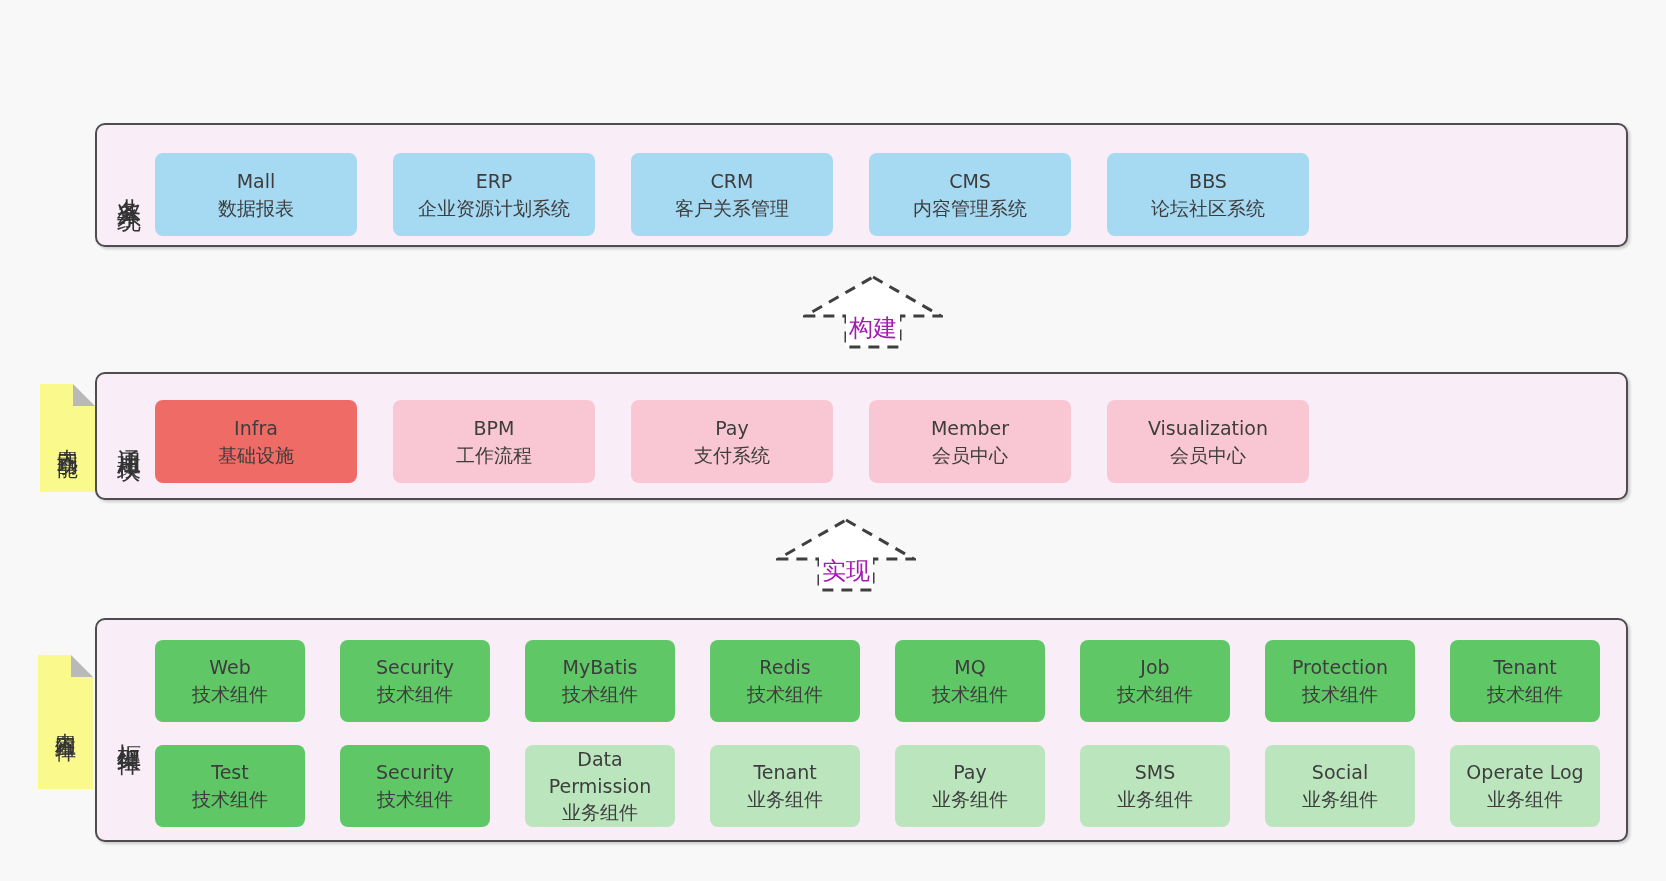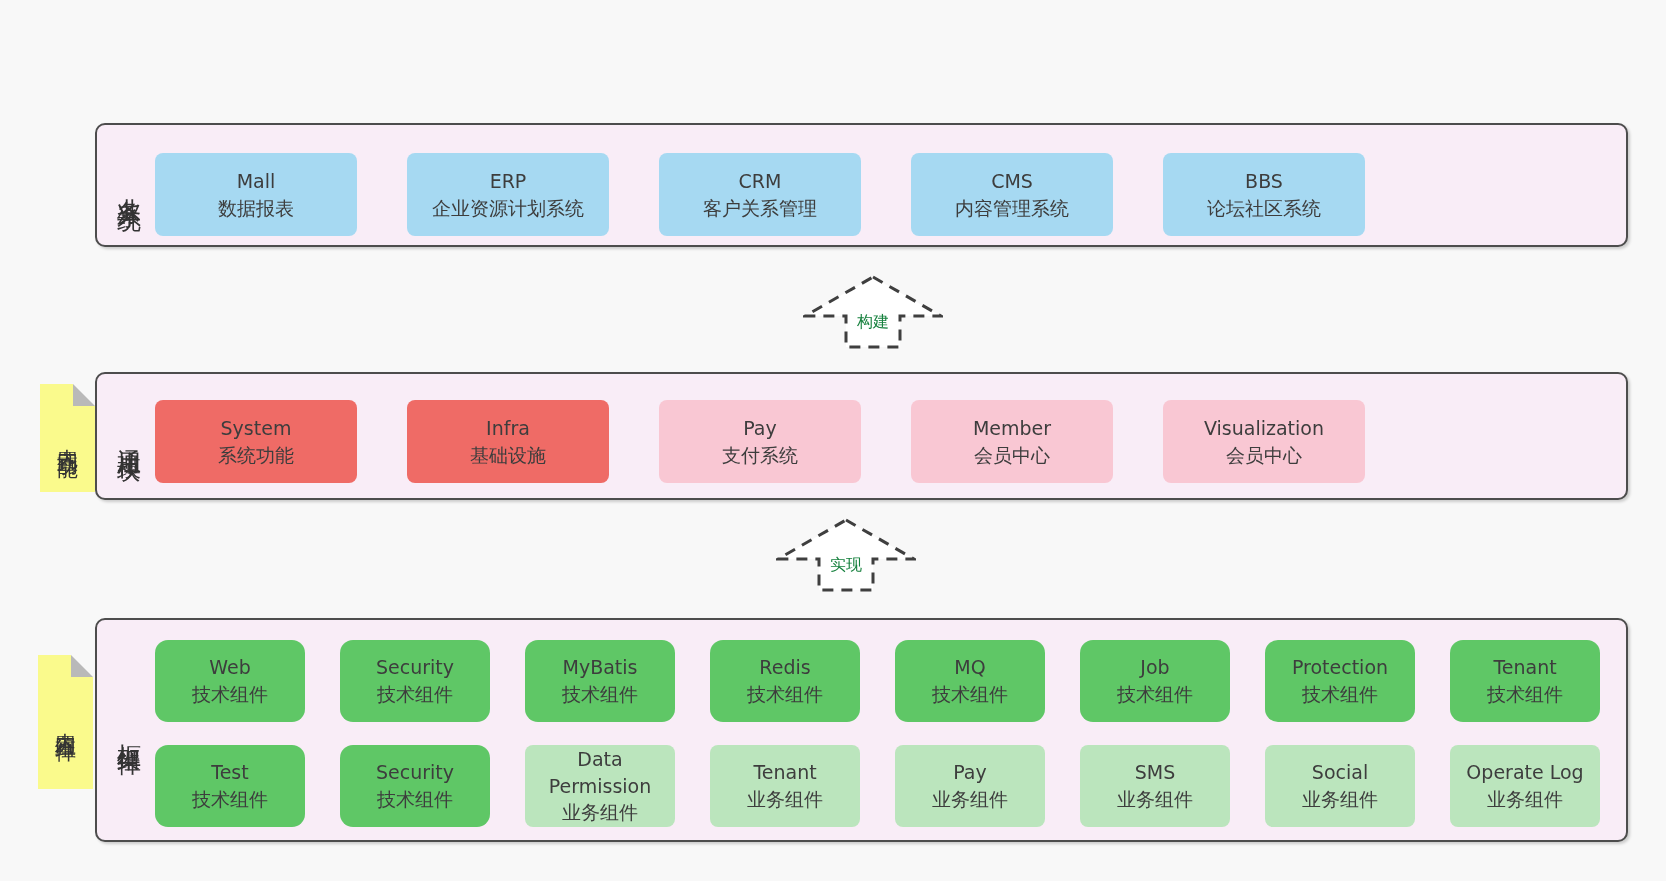--- a/index.html
+++ b/index.html
@@ -16,37 +16,37 @@
   }
   #band-business  { top:123px; height:124px; }
   #band-common    { top:372px; height:128px; }
   #band-framework { top:618px; height:224px; }
   .band-label {
     position:absolute; left:16px; top:50%; transform:translateY(-50%);
     writing-mode:vertical-rl; text-orientation:upright;
     font-size:24px; letter-spacing:3px; color:#333;
   }
   .row { position:absolute; left:58px; display:flex; }
-  .row.six   { gap:50px; }
+  .row.six   { gap:36px; }
   .row.eight { gap:35px; }
   .r-top  { top:28px; }
   .r-mid  { top:26px; }
   .r-f1   { top:20px; }
   .r-f2   { top:125px;align-items:center; }
   .box {
     box-sizing:border-box; border-radius:8px; padding:2px 5px;
     display:flex; flex-direction:column; justify-content:center; align-items:center;
     text-align:center; color:#3d3d3d; font-size:19px; line-height:1.4;
   }
   .w6 { width:202px; height:83px; }
   .w8 { width:150px; height:82px; }
   .blue  { background:#a6d9f2; }
   .red   { background:#ef6b66; }
   .pink  { background:#f9c7d3; }
-  .green { background:#5fc766;border-radius:13px; }
+  .green { background:#5fc766; }
   .lgreen{ background:#bbe5bd; }
   .sticky {
     position:absolute; width:55px; background:#fafa8c; z-index:1;
   }
   #sticky-common    { left:40px; top:384px; height:108px; }
   #sticky-framework { left:38px; top:655px; height:134px; }
   .sticky-label {
     position:absolute; left:50%; top:50%; transform:translate(-50%,-50%);
     writing-mode:vertical-rl; text-orientation:upright;
     font-size:21px; letter-spacing:3px; color:#333; white-space:nowrap;
@@ -55,21 +55,21 @@
   .fold::after {
     content:""; position:absolute; left:0; top:0; width:0; height:0;
     border-left:22px solid #b9b9b9; border-top:22px solid transparent;
   }
   .arrow { position:absolute; width:140px; height:74px; z-index:1; }
   #arrow-build     { left:803px; top:275px; }
   #arrow-implement { left:776px; top:518px; }
   .arrow svg { display:block; }
   .arrow-label {
     position:absolute; left:50%; top:36px; transform:translateX(-50%);
-    background:#ffffff; padding:1px 3px; font-size:16px; color:#15803d;
+    background:#ffffff; padding:1px 3px; font-size:24px; color:#a21caf;
     white-space:nowrap;
   }
 </style>
 </head>
 <body>
 
 <div class="sticky" id="sticky-common">
   <span class="sticky-label">内置功能</span>
   <span class="fold"></span>
 </div>
@@ -108,26 +108,26 @@
   <svg width="140" height="74" viewBox="0 0 140 74">
     <polygon points="70,2 138,41 97,41 97,72 43,72 43,41 2,41" fill="#ffffff" stroke="#3f3f3f" stroke-width="3" stroke-dasharray="11 8"></polygon>
   </svg>
   <span class="arrow-label">构建</span>
 </div>
 
 <div class="band" id="band-common">
   <span class="band-label">通用模块</span>
   <div class="row six r-mid">
     <div class="box w6 red">
-      <div>System</div>
-      <div>系统功能</div>
-    </div>
-    <div class="box w6 red">
       <div>Infra</div>
       <div>基础设施</div>
+    </div>
+    <div class="box w6 pink">
+      <div>BPM</div>
+      <div>工作流程</div>
     </div>
     <div class="box w6 pink">
       <div>Pay</div>
       <div>支付系统</div>
     </div>
     <div class="box w6 pink">
       <div>Member</div>
       <div>会员中心</div>
     </div>
     <div class="box w6 pink">

